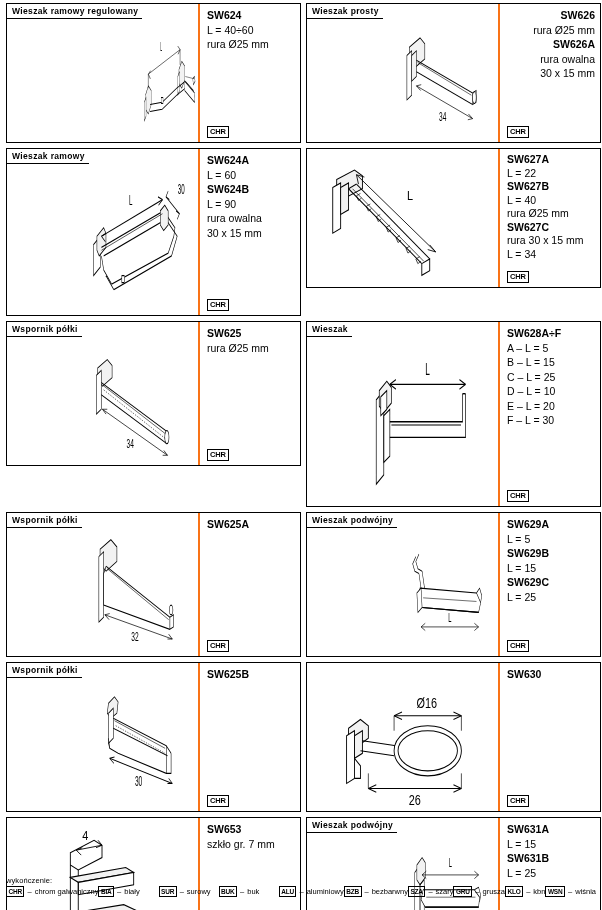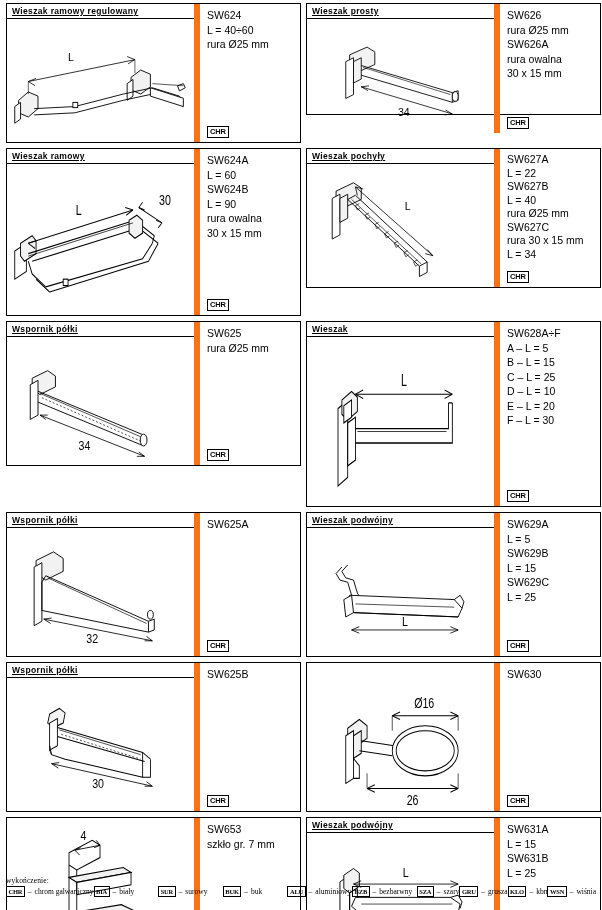--- a/index.html
+++ b/index.html
@@ -32,25 +32,23 @@
 
   .cell {
     border: 1px solid #000000;
     display: grid;
     grid-template-columns: 193px 1fr;
     background: #ffffff;
     box-sizing: border-box;
   }
 
   .left-col {
-    border-right: 6px solid #f97316;
+    border-right: 2px solid #f97316;
     display: flex;
-    flex-direction: column;
     box-sizing: border-box;
-    text-decoration: underline;
   }
 
   .title-bar {
     border-bottom: 1px solid #000000;
     padding: 2px 4px 3px 5px;
     font-size: 8.5px;
     font-weight: bold;
     letter-spacing: 0.35px;
     white-space: nowrap;
     box-sizing: border-box;
@@ -78,21 +76,21 @@
     padding: 4px 5px 3px 7px;
     position: relative;
     box-sizing: border-box;
   }
 
   .spec {
     font-size: 10.5px;
     line-height: 14.5px;
     white-space: nowrap;
   }
-  .spec.bold { font-weight: normal; }
+  .spec.bold { font-weight: bold; }
   .spec.tight { line-height: 13.5px; }
 
   .finish-badge {
     position: absolute;
     left: 7px;
     bottom: 4px;
     border: 1px solid #000000;
     font-size: 7.5px;
     font-weight: bold;
     line-height: 8px;
@@ -101,21 +99,20 @@
     background: #ffffff;
   }
 
   
   #legend {
     position: absolute;
     left: 6px;
     top: 876px;
     width: 590px;
     font-size: 7.5px;
-    font-family: Liberation Serif, serif;
   }
   .legend-head {
     font-size: 7.5px;
     line-height: 9px;
     margin-bottom: 1px;
     letter-spacing: 0.1px;
   }
   .legend-rows {
     display: grid;
     grid-template-columns: repeat(6, 1fr);
@@ -184,21 +181,21 @@
     </svg>
           </div>
         </div>
         <div class="right-col">
           <div class="spec bold">SW624</div>
           <div class="spec">L = 40÷60</div>
           <div class="spec">rura Ø25 mm</div>
           <div class="finish-badge">CHR</div>
         </div>
       </div>
-      <div class="cell" style="height: 112px;">
+      <div class="cell" style="height: 140px; text-align: right;">
         <div class="left-col">
           <div class="title-bar">Wieszak prosty</div>
           <div class="figure">
     <svg viewBox="0 0 193 118" preserveAspectRatio="none">
       <g class="ln">
         <path class="sh-l" d="M44 37 L62 29 L70 34 L70 47 L52 55 L44 50 Z"></path>
         <path class="sh" d="M40 44 L48 40 L48 78 L40 82 Z"></path>
         <path class="sh-l" d="M48 44 L56 40 L56 62 L48 66 Z"></path>
         <path class="ln" d="M56 48 L150 76"></path>
         <path class="ln" d="M56 58 L150 86"></path>
@@ -262,21 +259,20 @@
           <div class="spec">L = 60</div>
           <div class="spec bold">SW624B</div>
           <div class="spec">L = 90</div>
           <div class="spec">rura owalna</div>
           <div class="spec">30 x 15 mm</div>
           <div class="finish-badge">CHR</div>
         </div>
       </div>
       <div class="cell" style="height: 140px;">
         <div class="left-col">
-          <div class="title-bar">Wieszak pochyły</div>
           <div class="figure">
     <svg viewBox="0 0 193 118" preserveAspectRatio="none">
       <g class="ln">
         <path class="sh-l" d="M30 26 L48 18 L56 23 L56 34 L38 42 L30 37 Z"></path>
         <path class="sh" d="M26 33 L34 29 L34 68 L26 72 Z"></path>
         <path class="sh-l" d="M34 33 L42 29 L42 52 L34 56 Z"></path>
         <path class="ln" d="M42 34 L116 98"></path>
         <path class="ln" d="M50 30 L124 94"></path>
         <path class="ln" d="M42 34 L50 30"></path>
         <path class="sh" d="M116 98 L124 94 L124 104 L116 108 Z"></path>

